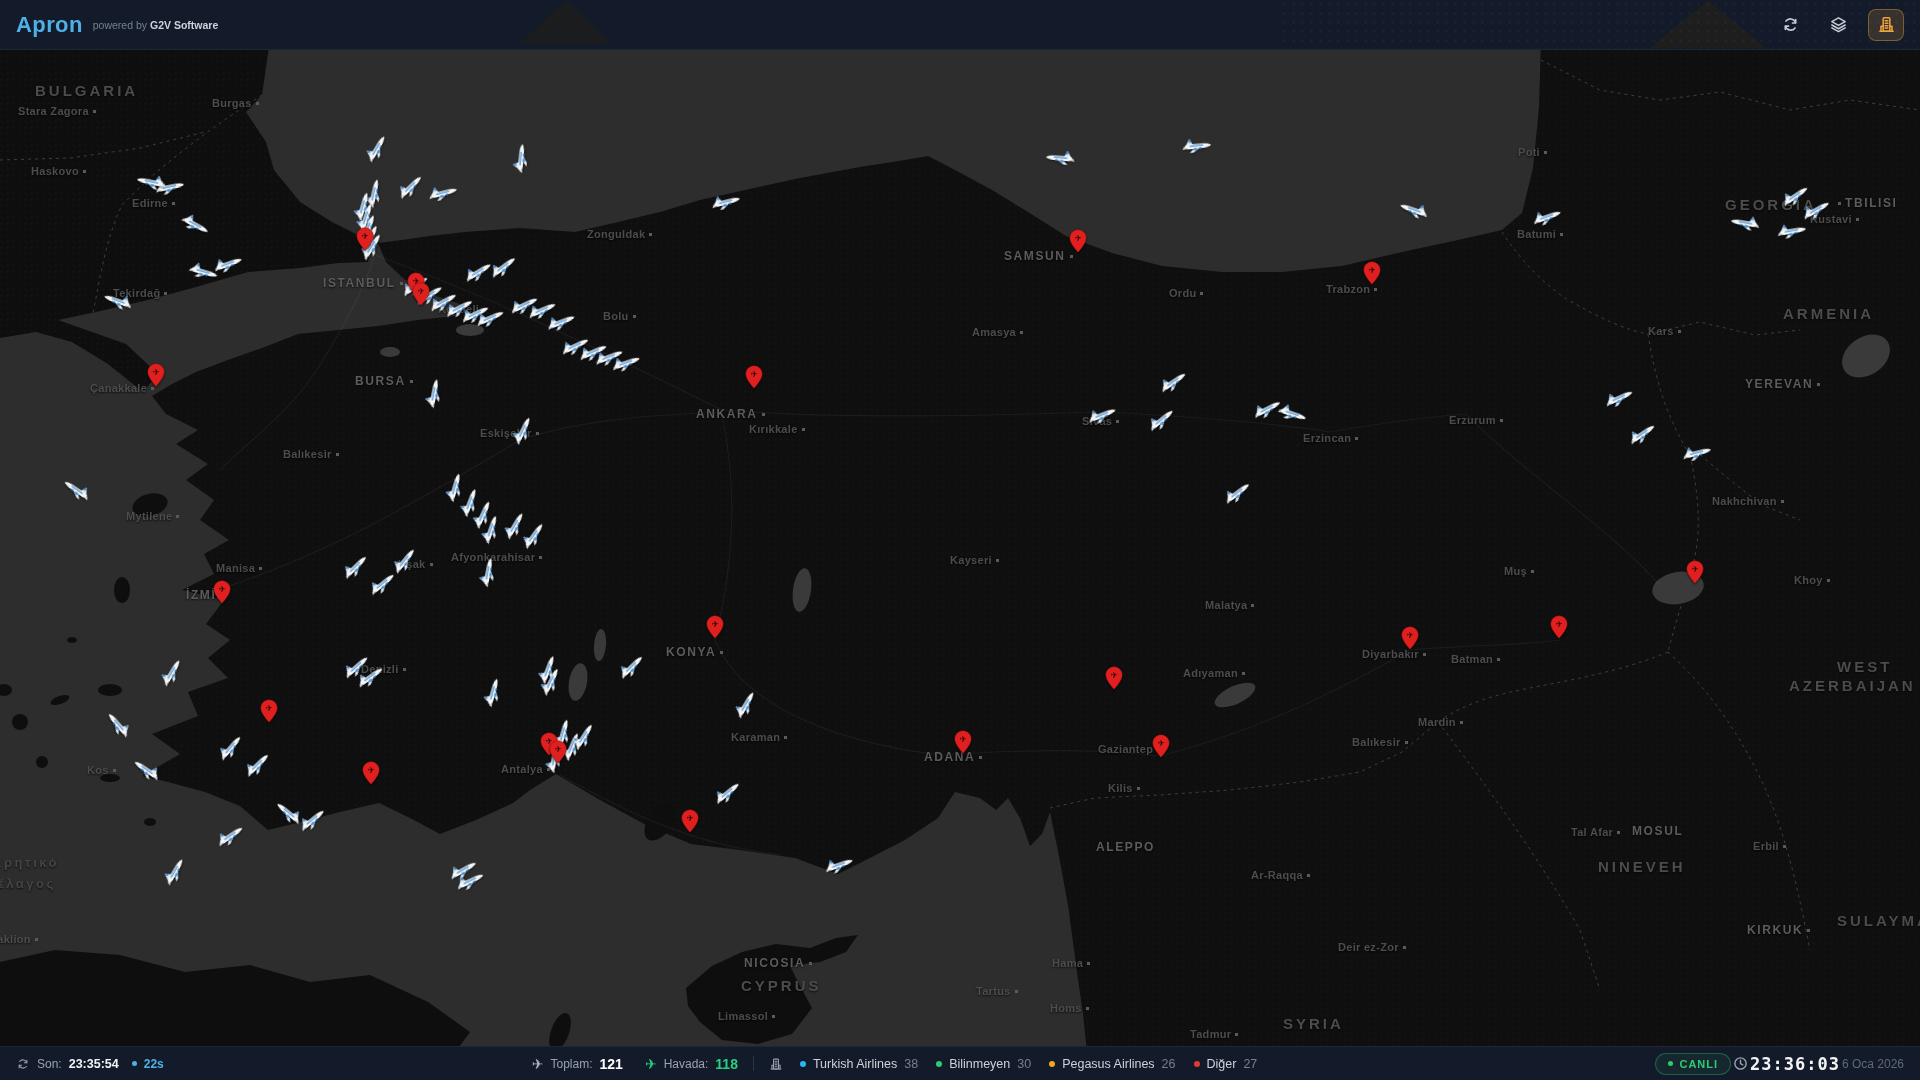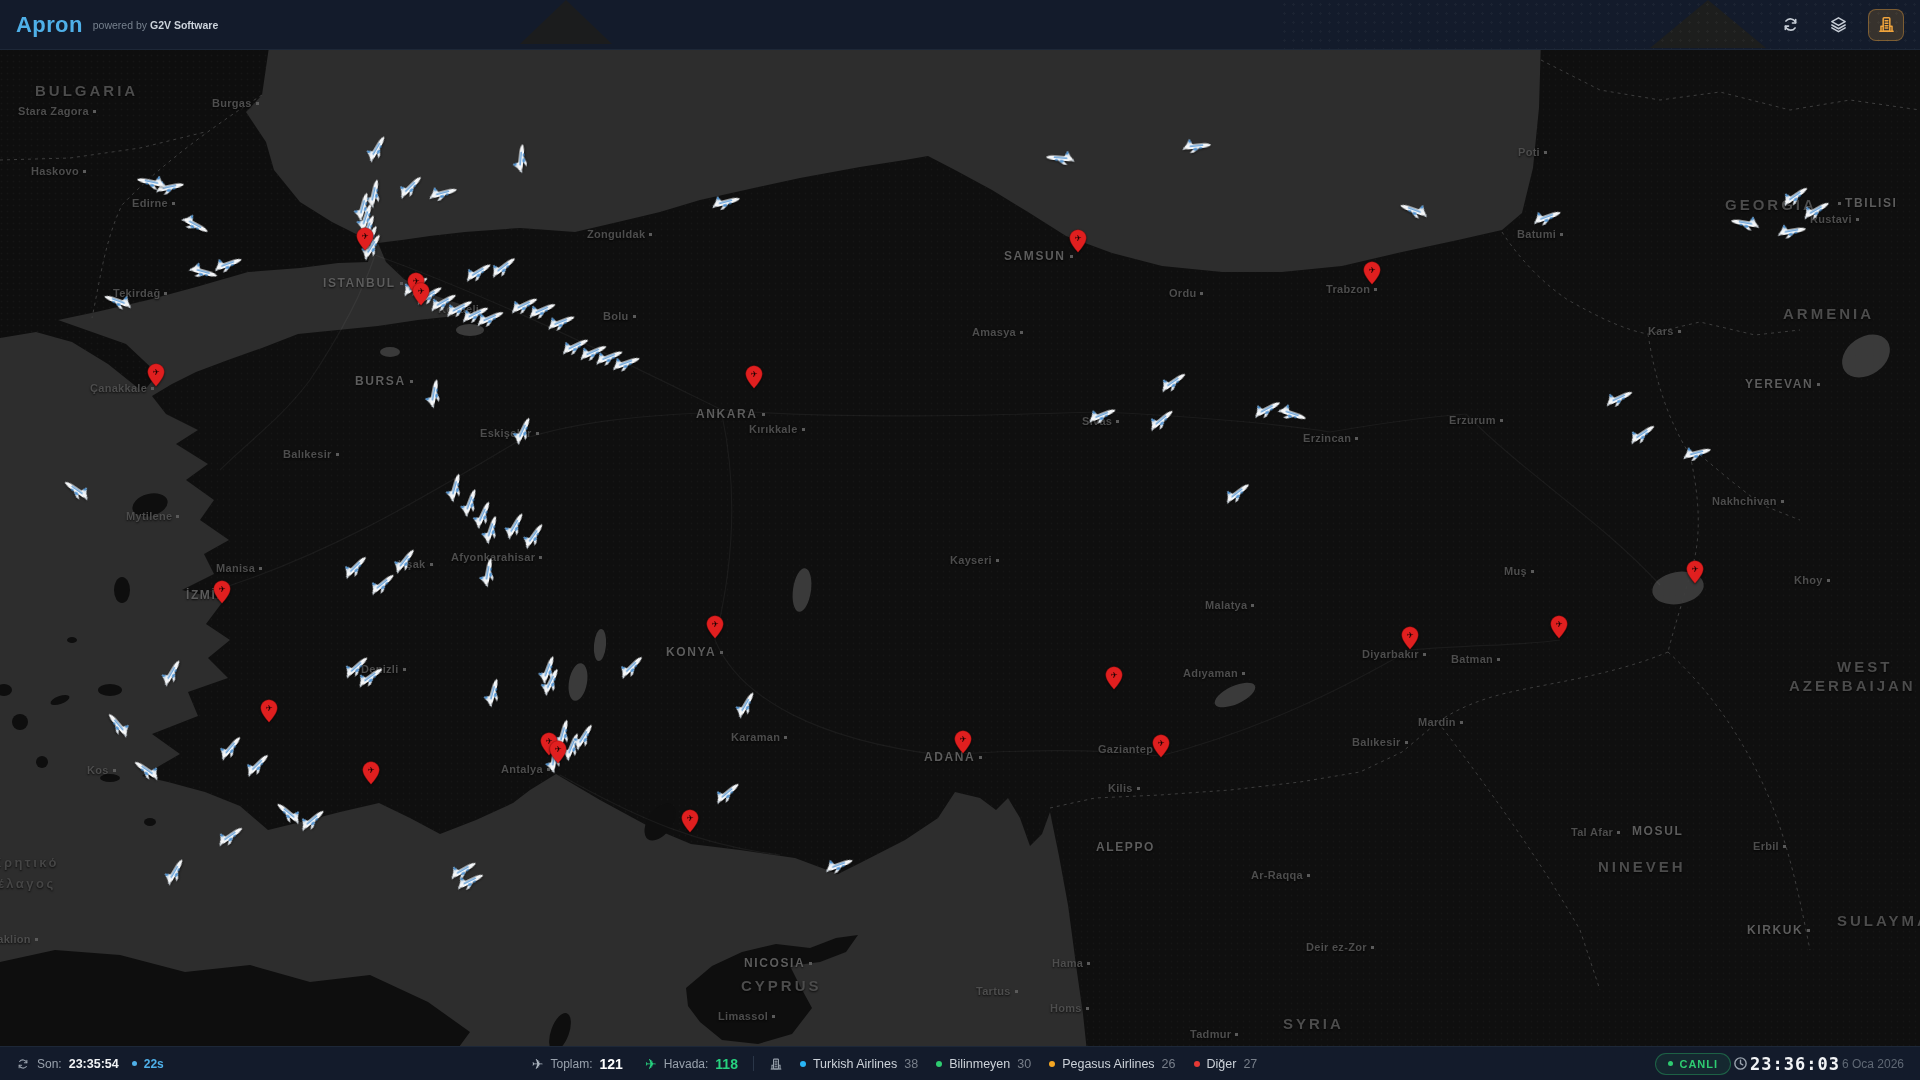--- a/index.html
+++ b/index.html
@@ -426,21 +426,21 @@
           <span>Erbil</span>
           <i class="lbl-dot"></i>
         </div>
         <div class="map-label city" style="left: 1747px; top: 923px;">
           <span>KIRKUK</span>
           <i class="lbl-dot"></i>
         </div>
         <div class="map-label country" style="left: 1837px; top: 912px;">
           <span>SULAYMANIY</span>
         </div>
-        <div class="map-label town" style="left: 1306px; top: 941px;">
+        <div class="map-label town" style="left: 1338px; top: 941px;">
           <span>Deir ez-Zor</span>
           <i class="lbl-dot"></i>
         </div>
         <div class="map-label city" style="left: 744px; top: 956px;">
           <span>NICOSIA</span>
           <i class="lbl-dot"></i>
         </div>
         <div class="map-label country" style="left: 741px; top: 977px;">
           <span>CYPRUS</span>
         </div>

